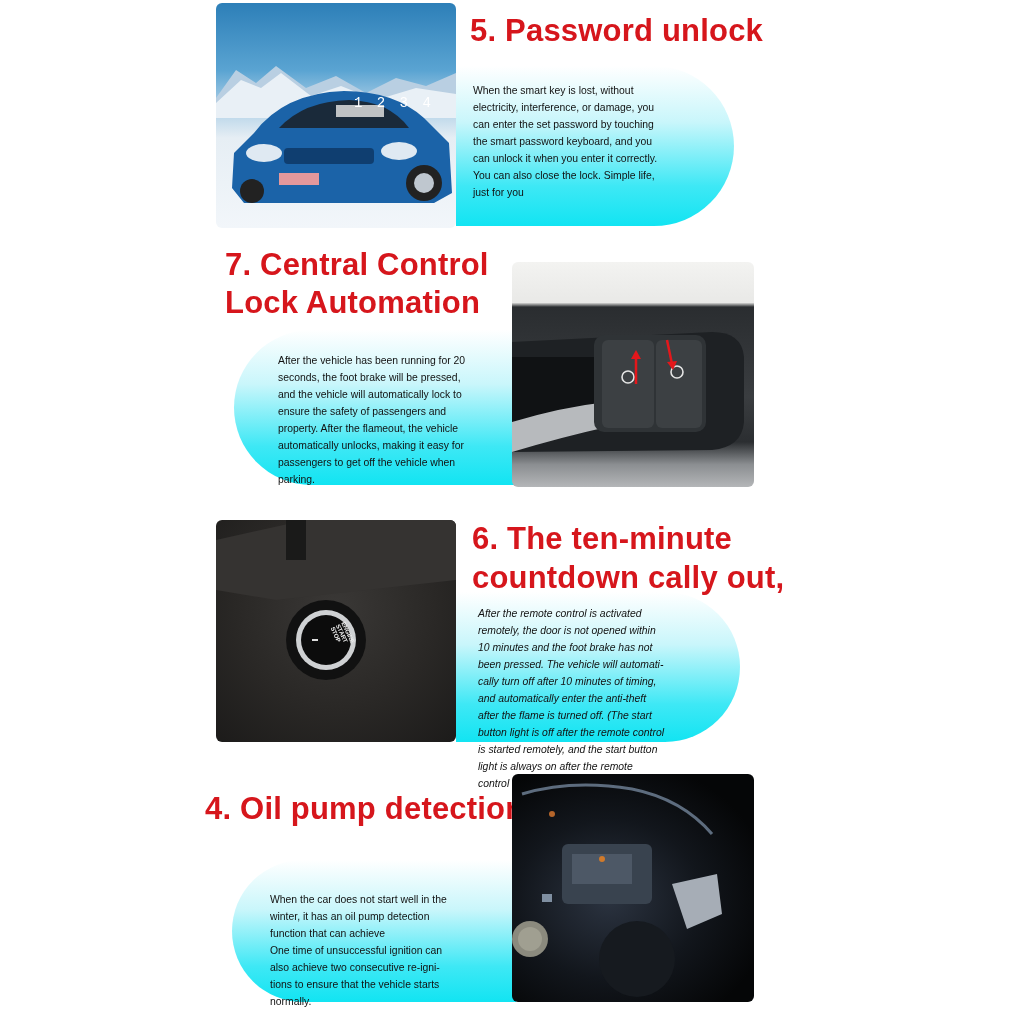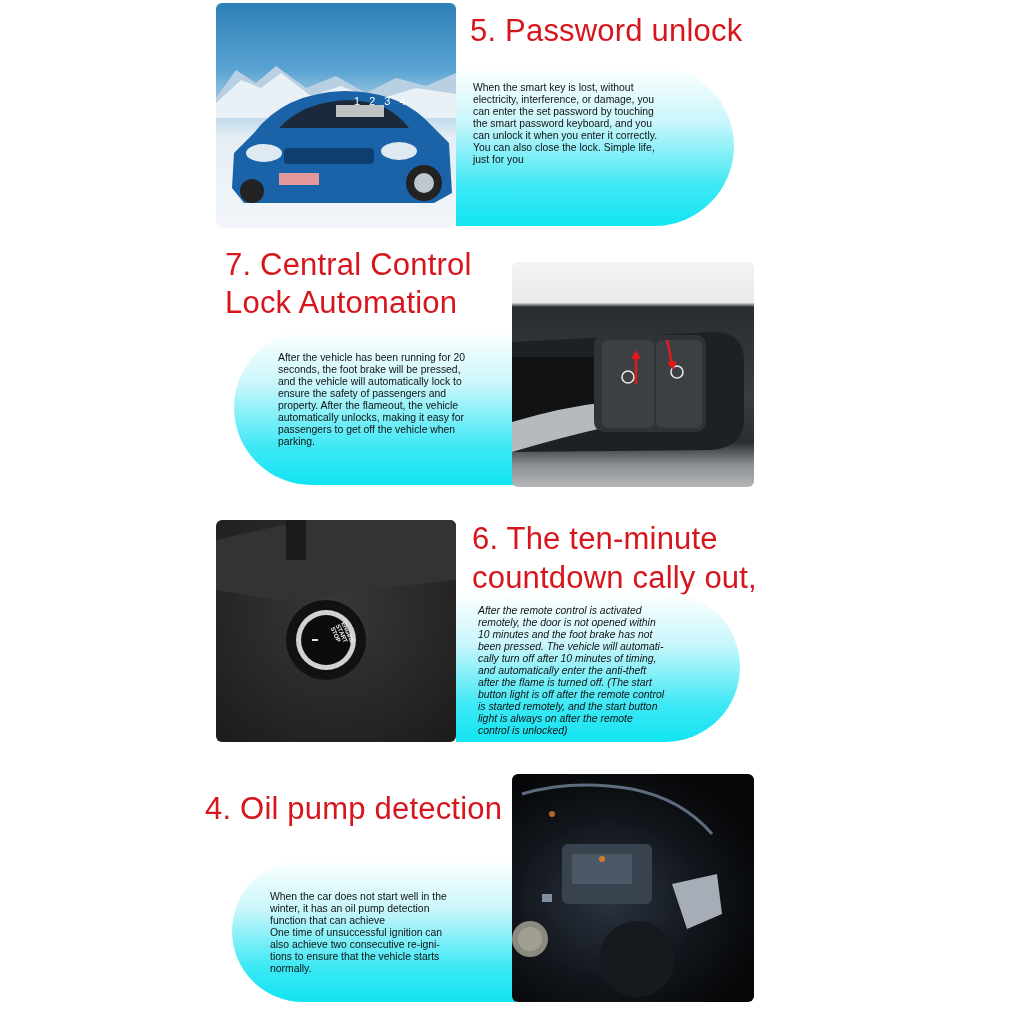--- a/index.html
+++ b/index.html
@@ -1,19 +1,19 @@
 <!DOCTYPE html>
 <html><head>
 <meta charset="utf-8">
 <style>
   html,body{margin:0;padding:0;background:#fff;}
   body{width:1010px;height:1010px;position:relative;overflow:hidden;font-family:"Liberation Sans",sans-serif;}
   .abs{position:absolute;}
-  .title{color:#d6161c;font-size:31px;line-height:38px;font-weight:normal;white-space:nowrap;letter-spacing:0.2px;}
-  .body-text{color:#111;font-size:10.4px;line-height:12px;white-space:pre-line;}
+  .title{color:#d6161c;font-size:31px;line-height:38px;font-weight:bold;white-space:nowrap;letter-spacing:0.2px;}
+  .body-text{color:#111;font-size:10.4px;line-height:17px;white-space:pre-line;}
   
   .bubble-right{background:linear-gradient(to bottom,#ffffff 0%,#c9f6fb 35%,#3ee8f5 75%,#12e4f2 100%);border-radius:0 140px 140px 0;}
   .bubble-left{background:linear-gradient(to bottom,#ffffff 0%,#c9f6fb 35%,#3ee8f5 75%,#12e4f2 100%);border-radius:140px 0 0 140px;}
   .photo{border-radius:6px;overflow:hidden;}
 </style>
 </head>
 <body>
 
 <div class="abs photo" style="left:216px;top:3px;width:240px;height:225px;background:linear-gradient(to bottom,#2d7fb8 0%,#5aa4d2 30%,#a9cde6 45%,#e6eef4 60%,#f2f6fa 100%);">
 
@@ -27,21 +27,21 @@
     <path d="M55,55 Q80,28 125,27 Q165,28 185,55 Z" fill="#1a2a3a"></path>
     <rect x="112" y="32" width="48" height="12" fill="#ddd" opacity="0.85"></rect>
     <ellipse cx="40" cy="80" rx="18" ry="9" fill="#dfe9f2"></ellipse>
     <ellipse cx="175" cy="78" rx="18" ry="9" fill="#dfe9f2"></ellipse>
     <rect x="60" y="75" width="90" height="16" rx="4" fill="#0f3e70"></rect>
     <rect x="55" y="100" width="40" height="12" fill="#e3989c"></rect>
     <circle cx="200" cy="110" r="18" fill="#222"></circle>
     <circle cx="200" cy="110" r="10" fill="#bfc7cf"></circle>
     <circle cx="28" cy="118" r="12" fill="#222"></circle>
   </svg>
-  <span class="abs" style="left:138px;top:92px;font-size:11px;color:#fff;letter-spacing:3px;font-family:Liberation Sans, sans-serif;">1 2 3 4</span>
+  <span class="abs" style="left:138px;top:92px;font-size:14px;color:#fff;letter-spacing:3px;font-family:Liberation Mono, monospace;">1 2 3 4</span>
 </div>
 
 <div class="abs bubble-right" style="left:456px;top:66px;width:278px;height:160px;"></div>
 <div class="abs title" style="left:470px;top:12px;">5. Password unlock</div>
 <div class="abs body-text" style="left:473px;top:82px;">When the smart key is lost, without
 electricity, interference, or damage, you
 can enter the set password by touching
 the smart password keyboard, and you
 can unlock it when you enter it correctly.
 You can also close the lock. Simple life,

